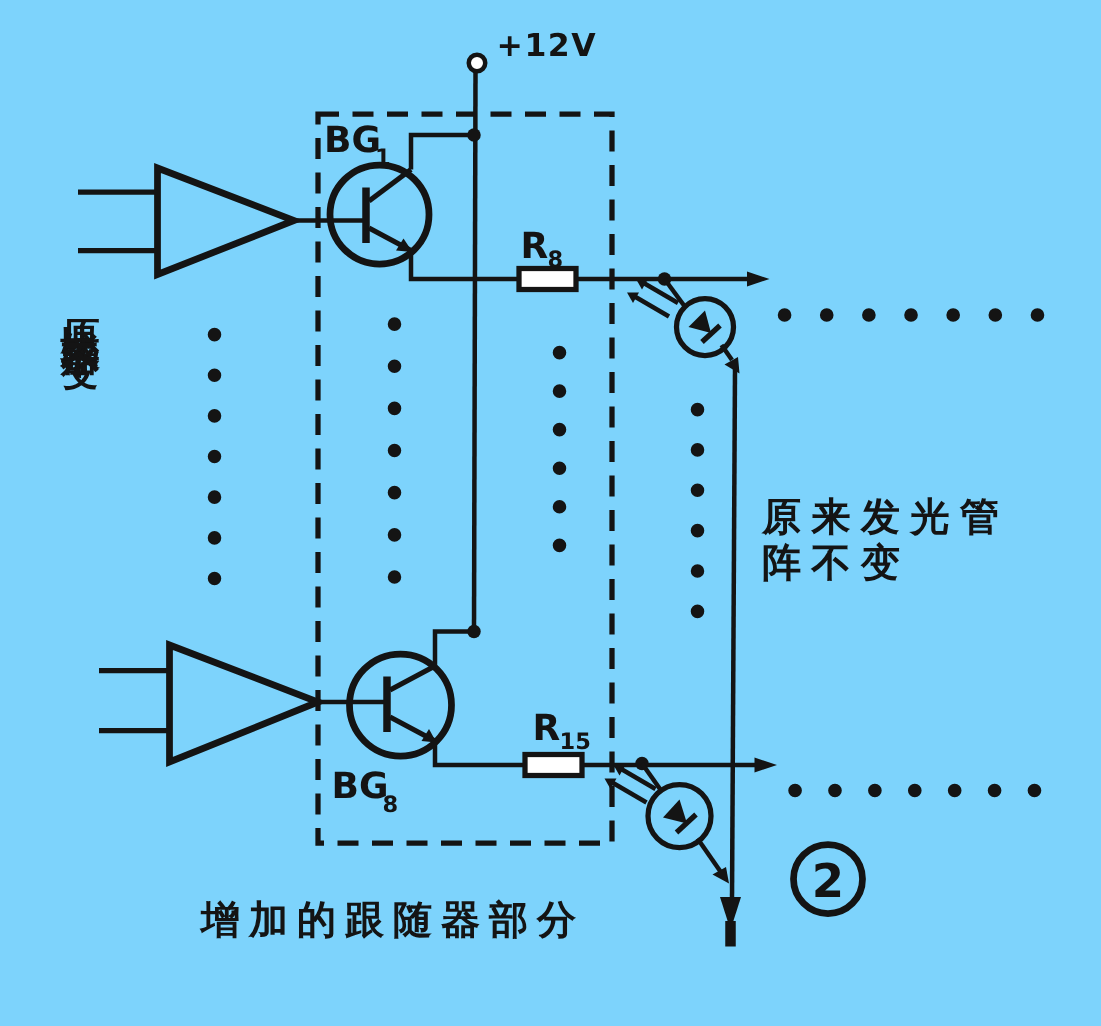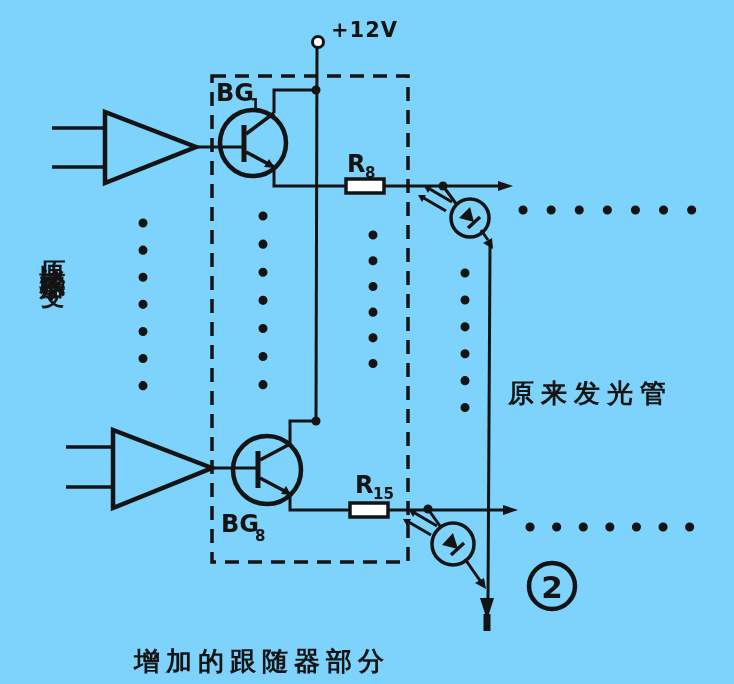--- a/index.html
+++ b/index.html
@@ -1,19 +1,19 @@
 <!DOCTYPE html>
 <html><head>
 <meta charset="utf-8">
 <style>
   html,body{margin:0;padding:0;background:#ffffff;}
   .stage{position:relative;width:734px;height:684px;background:#7dd3fc;overflow:hidden;
          font-family:"DejaVu Sans","Liberation Sans",sans-serif;color:#141414;}
   .stage svg{position:absolute;left:0;top:0;}
-  .cap{position:absolute;color:#141414;margin-top:48px;}
+  .cap{position:absolute;color:#141414;}
   .cap-left{left:36px;top:192px;height:185px;font-size:26px;font-weight:bold;
             writing-mode:vertical-rl;text-orientation:upright;letter-spacing:4px;line-height:34px;}
   .cap-right{left:508px;top:330px;width:200px;font-size:26px;font-weight:bold;line-height:31px;letter-spacing:7px;}
   .cap-bottom{left:134px;top:596px;width:300px;font-size:26px;font-weight:bold;letter-spacing:6px;}
   text{fill:#141414;font-family:"DejaVu Sans","Liberation Sans",sans-serif;}
   .lbl{font-size:24px;font-weight:bold;}
   .sub{font-size:15px;font-weight:bold;}
   .supply{font-size:21px;font-weight:bold;letter-spacing:1px;}
   .fignum{font-size:31px;font-weight:bold;}
 </style>
@@ -134,15 +134,16 @@
     <text x="355" y="493" class="lbl">R</text>
     <text x="373" y="499" class="sub">15</text>
     <text x="221" y="532" class="lbl">BG</text>
     <text x="255" y="541" class="sub">8</text>
     <text x="552" y="598" text-anchor="middle" class="fignum">2</text>
   </svg>
 
   <div class="cap cap-left">原比较器不变</div>
   <div class="cap cap-right">
     <div>原来发光管</div>
+    <div>阵不变</div>
   </div>
   <div class="cap cap-bottom">增加的跟随器部分</div>
 </div>
 
 </body></html>

